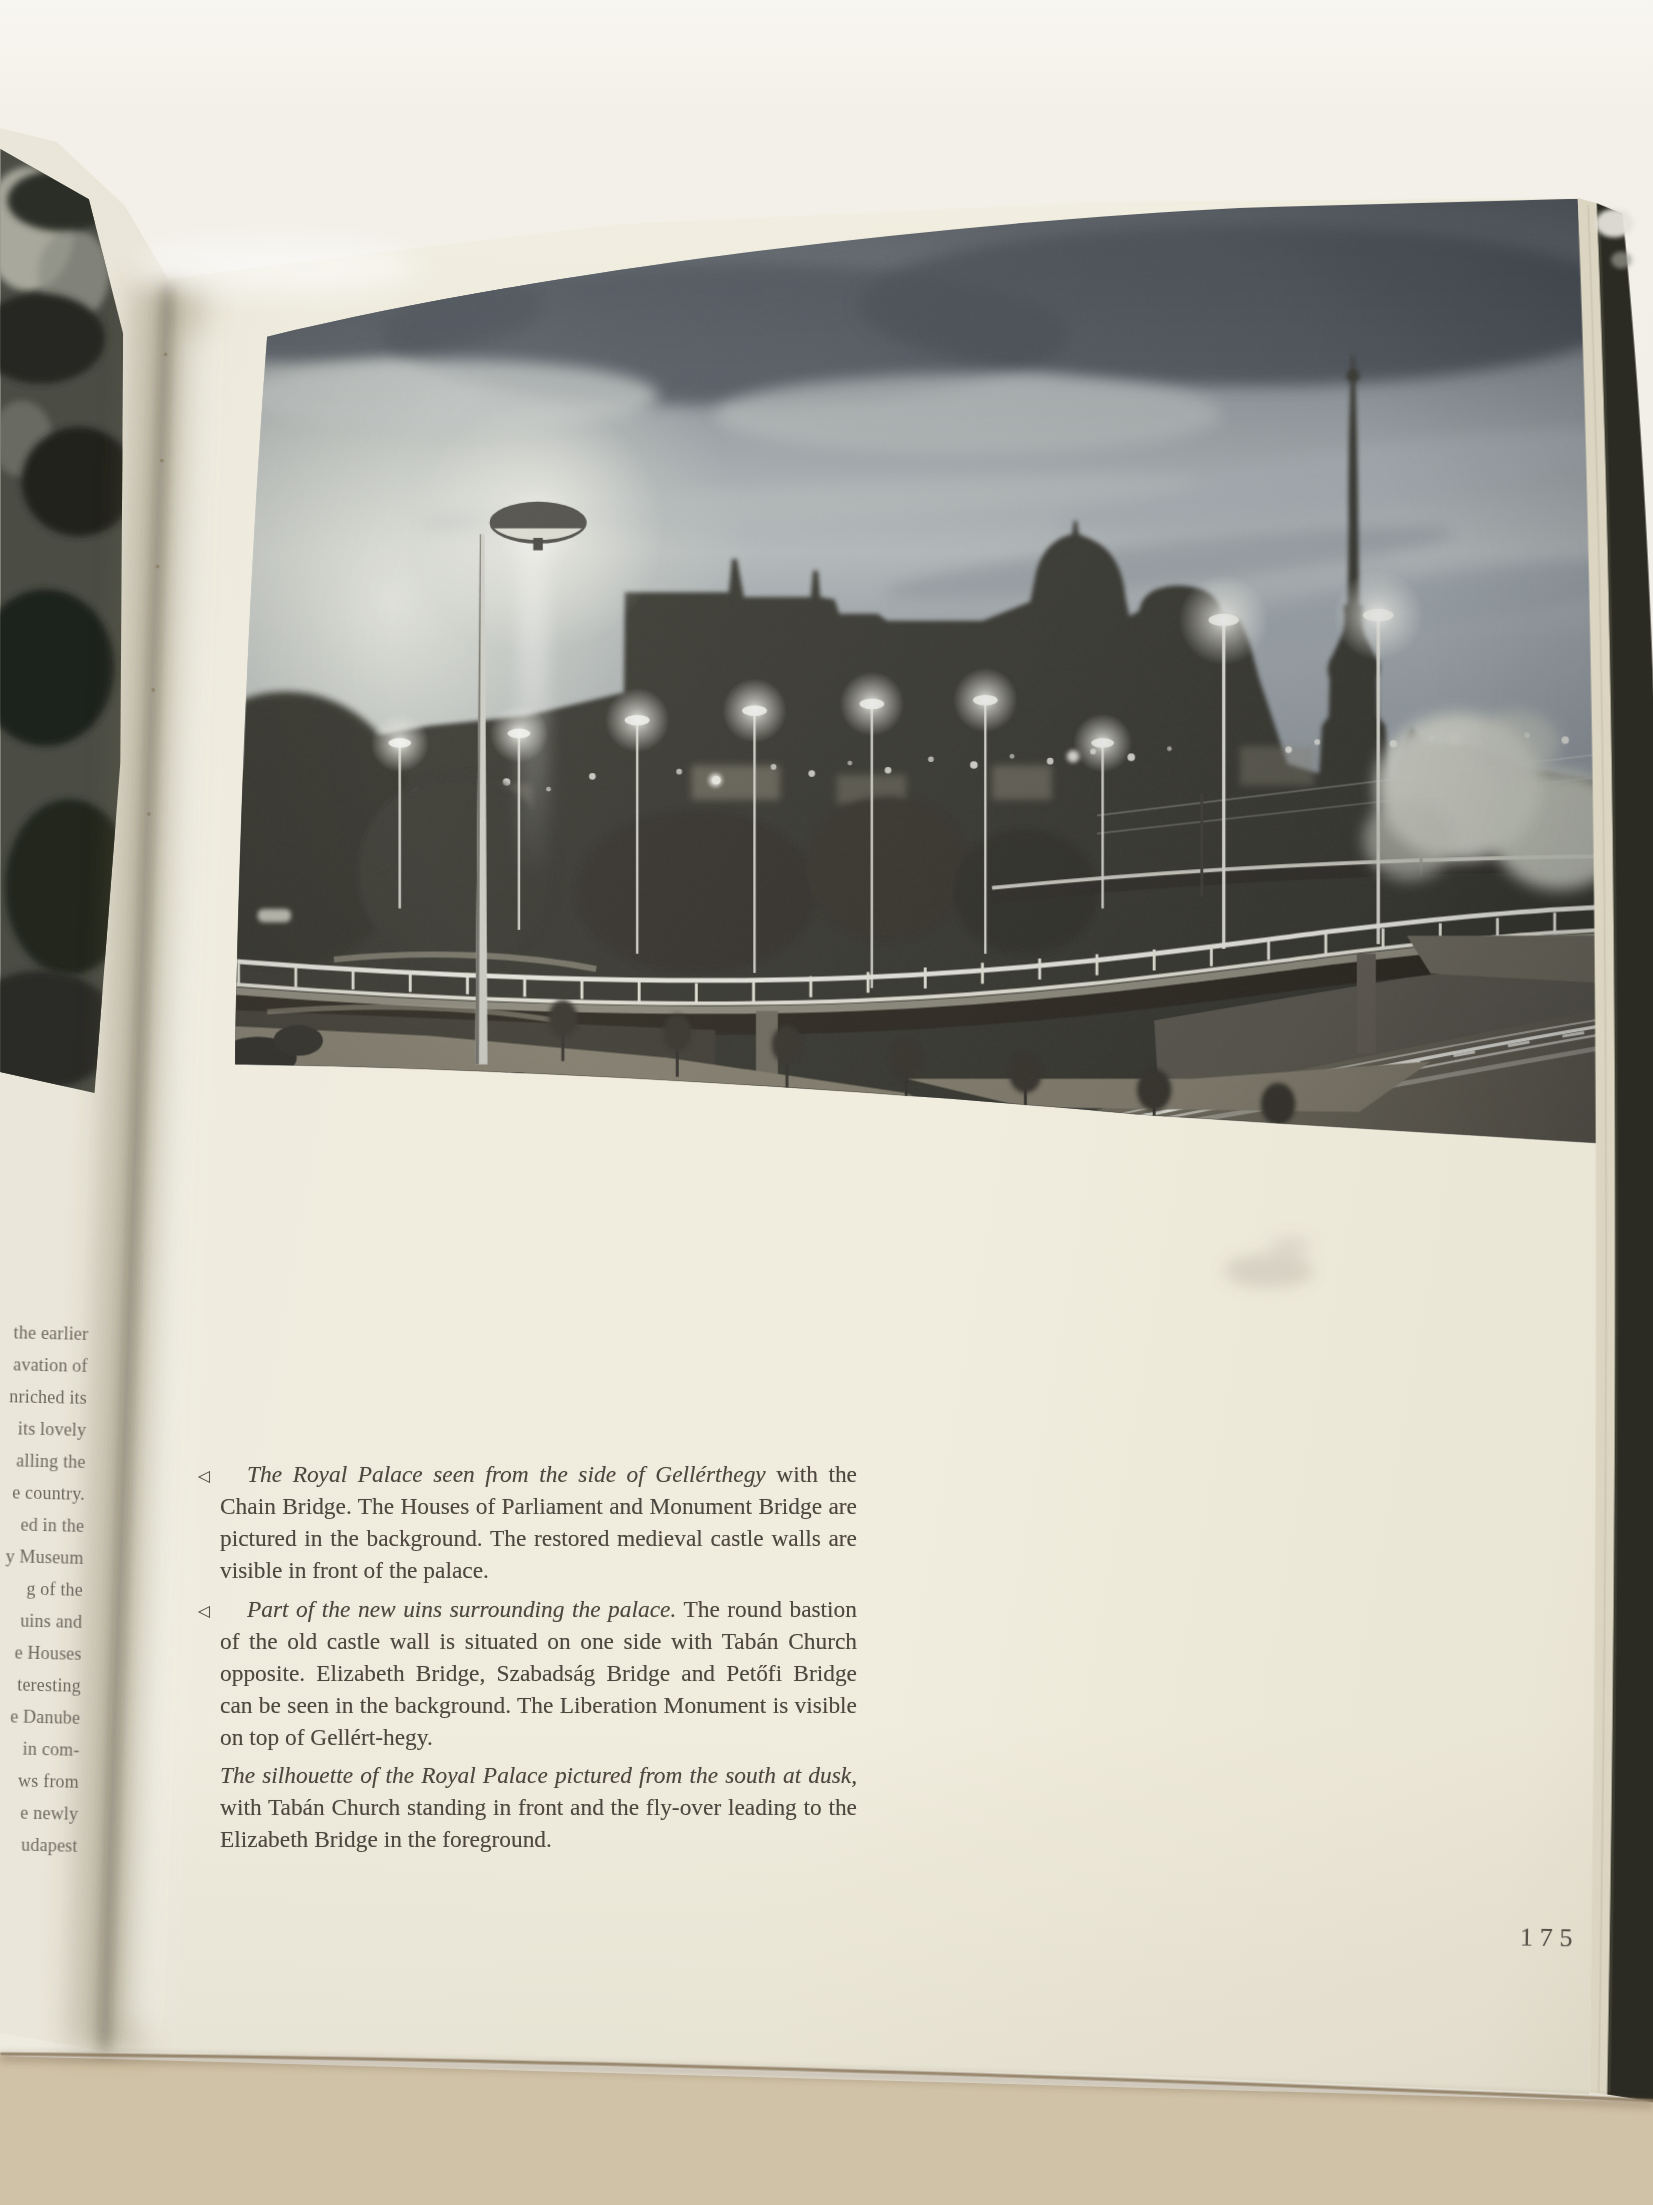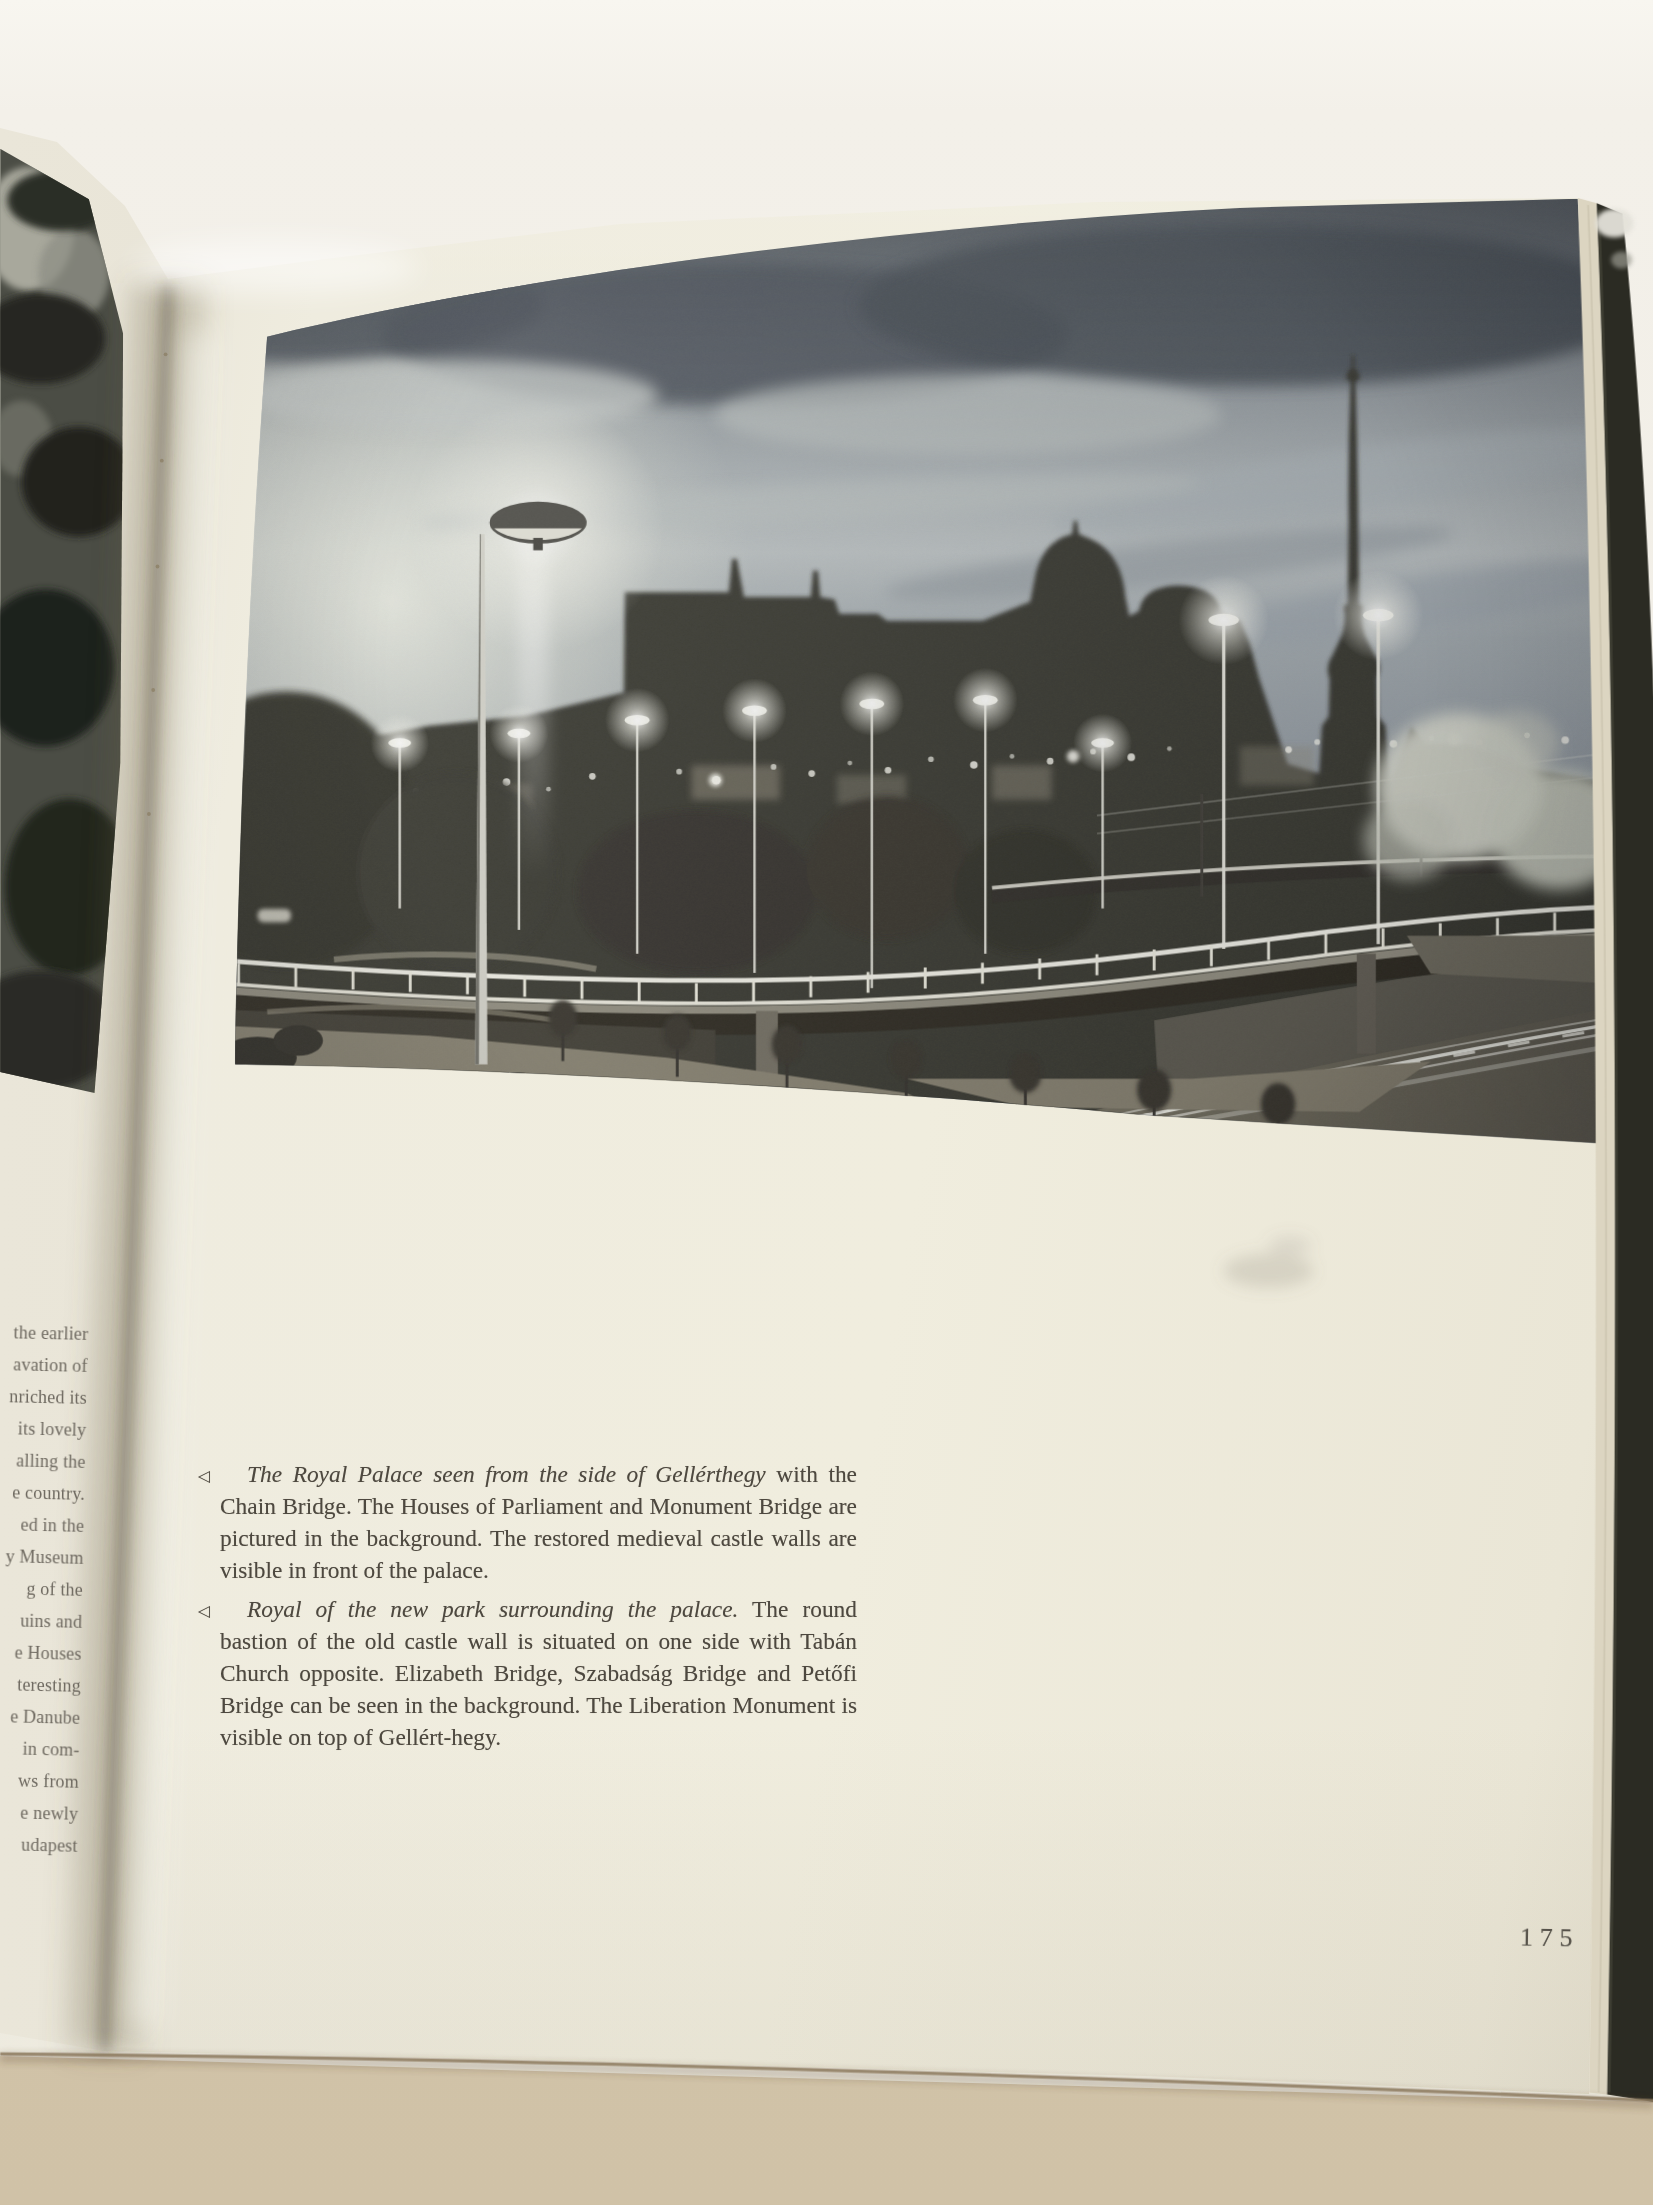--- a/index.html
+++ b/index.html
@@ -413,18 +413,21 @@
 in com-
 ws from
 e newly
 udapest</div>
 
 <div class="layer captions">
   <p class="marked">
     <span class="marker">◁</span><span><i>The Royal Palace seen from the side of Gellérthegy</i><span> with the Chain Bridge. The Houses of Parliament and Monument Bridge are pictured in the background. The restored medieval castle walls are visible in front of the palace.</span></span>
   </p>
   <p class="marked">
-    <span class="marker">◁</span><span><i>Royal of the new park surrounding the palace.</i><span> The round bastion of the old castle wall is situated on one side with Tabán Church opposite. Elizabeth Bridge, Szabadság Bridge and Petőfi Bridge can be seen in the background. The Liberation Monument is visible on top of Gellért-hegy.</span></span>
+    <span class="marker">◁</span><span><i>Part of the new uins surrounding the palace.</i><span> The round bastion of the old castle wall is situated on one side with Tabán Church opposite. Elizabeth Bridge, Szabadság Bridge and Petőfi Bridge can be seen in the background. The Liberation Monument is visible on top of Gellért-hegy.</span></span>
+  </p>
+  <p>
+    <span><i>The silhouette of the Royal Palace pictured from the south at dusk,</i><span> with Tabán Church standing in front and the fly-over leading to the Elizabeth Bridge in the foreground.</span></span>
   </p>
 </div>
 
 <div class="layer page-number">175</div>
 
 
 </body></html>

